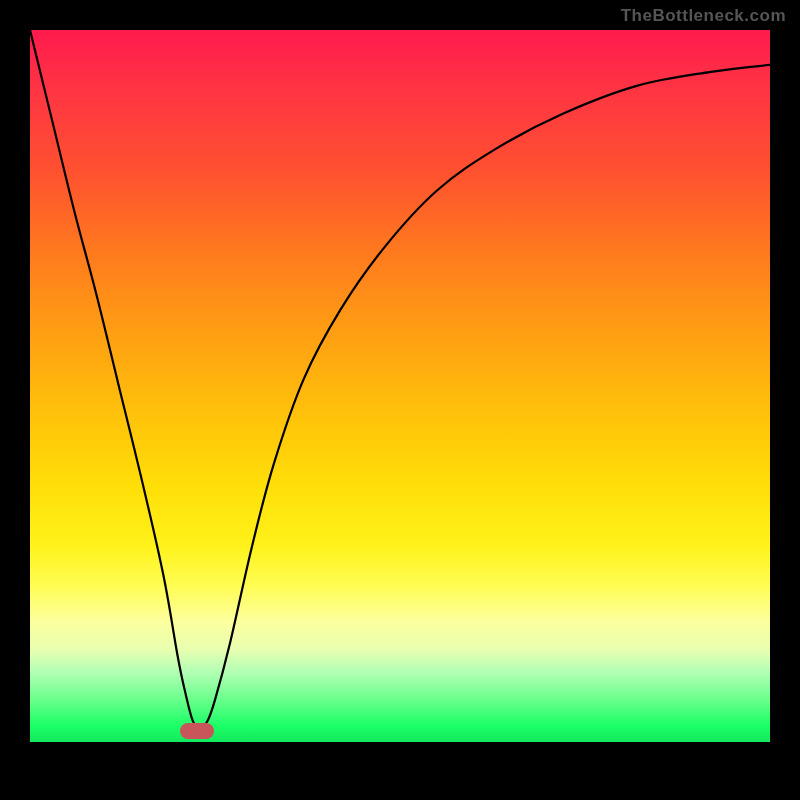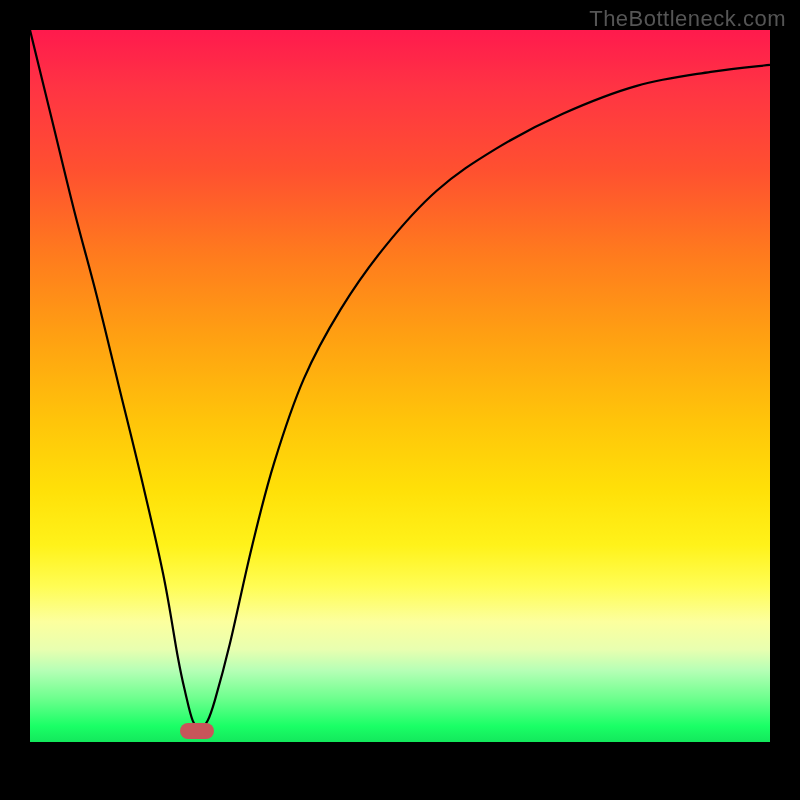--- a/index.html
+++ b/index.html
@@ -15,22 +15,22 @@
     position: relative;
     width: 800px;
     height: 800px;
     background: #000;
   }
   .watermark {
     position: absolute;
     top: 6px;
     right: 14px;
     color: #555;
-    font-size: 22px;
-    font-weight: 400;
+    font-size: 17px;
+    font-weight: 700;
     letter-spacing: 0.5px;
     z-index: 5;
     user-select: none;
   }
   .plot-area {
     position: absolute;
     left: 30px;
     top: 30px;
     width: 740px;
     height: 740px;

